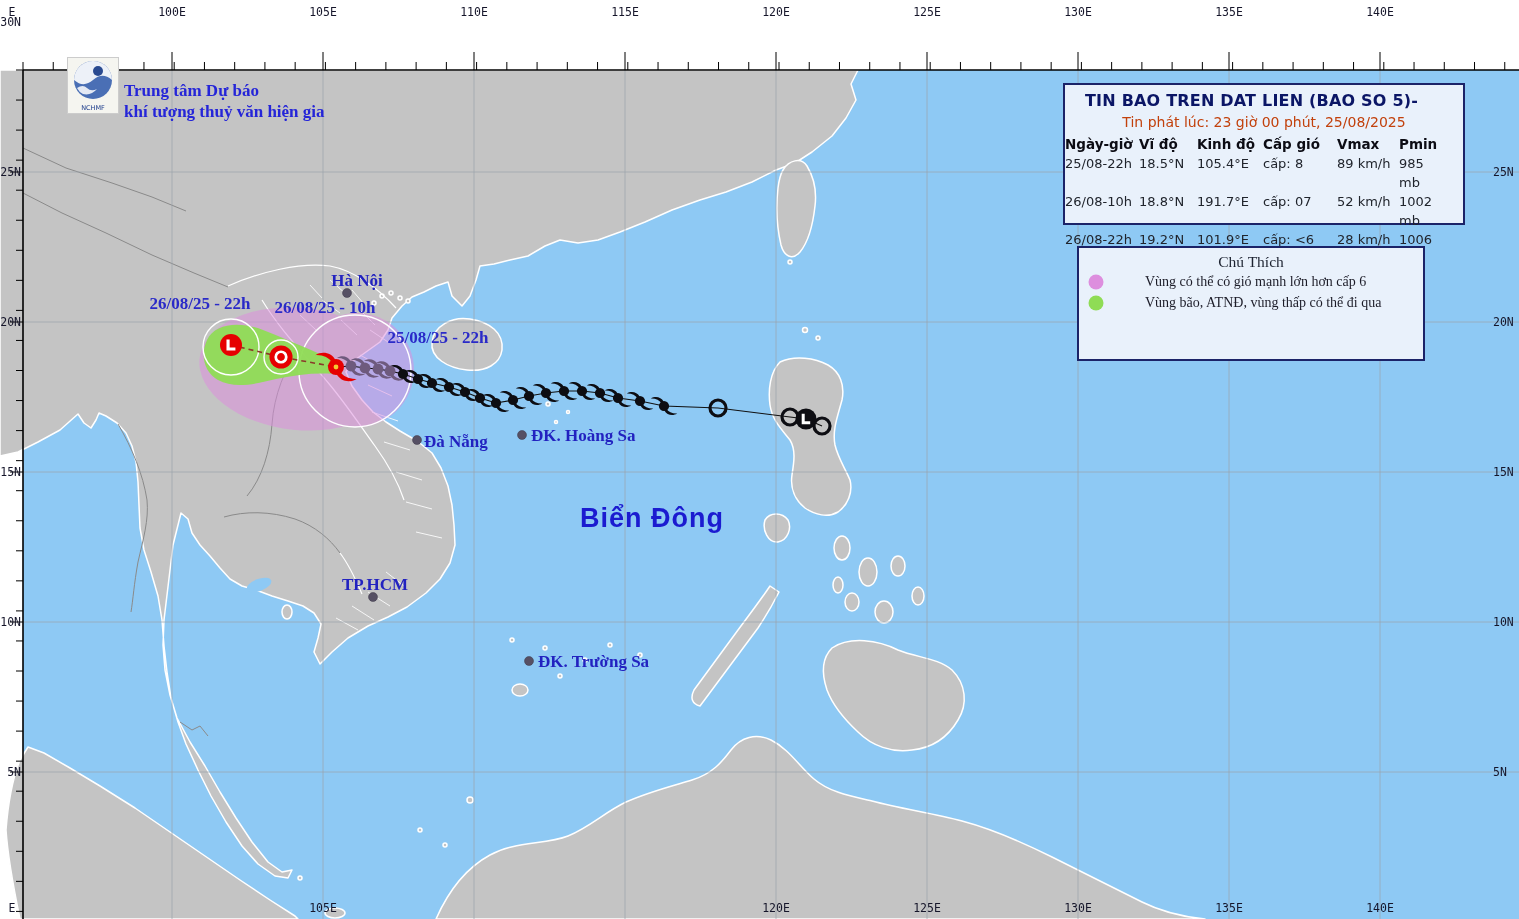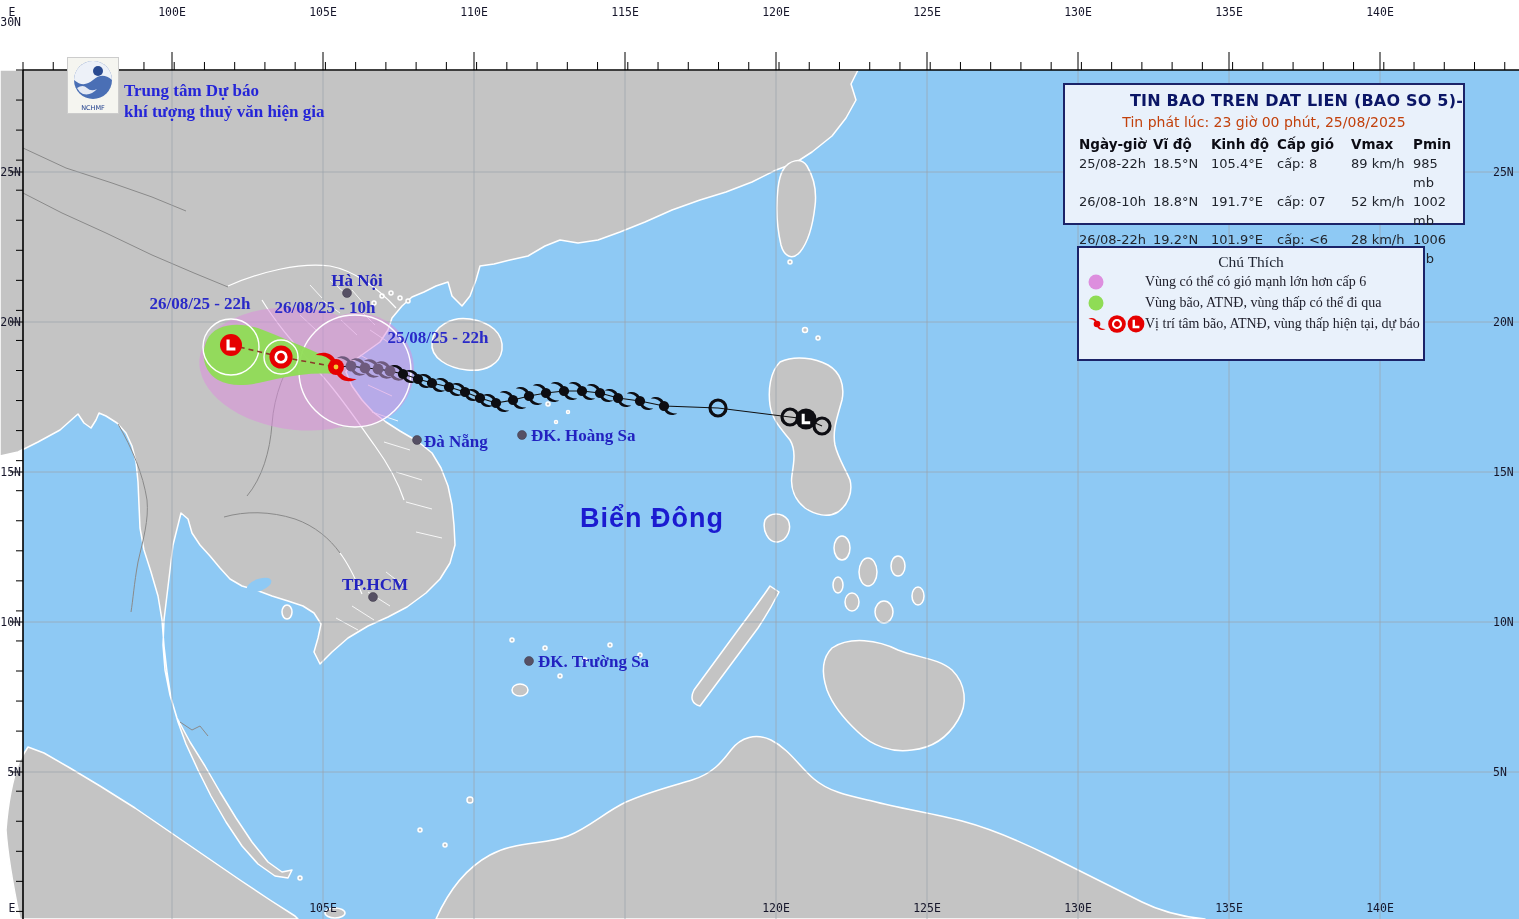--- a/index.html
+++ b/index.html
@@ -6,23 +6,23 @@
     font-family:"DejaVu Sans",sans-serif;}
   #app{position:relative;width:1519px;height:919px;background:#ffffff;}
   #map-svg{position:absolute;left:0;top:0;}
   .axis-txt{font-family:"DejaVu Sans Mono",monospace;font-size:11.5px;fill:#15152a;}
   .city-txt{font-family:"Liberation Serif",serif;font-weight:bold;font-size:17px;fill:#2222c0;}
   .date-txt{font-family:"Liberation Serif",serif;font-weight:bold;font-size:17px;fill:#2a2ac8;}
   .sea-txt{font-family:"Liberation Sans",sans-serif;font-weight:800;font-size:27px;fill:#1b1bd0;letter-spacing:1px;}
   .overlay-box{position:absolute;background:#e9f1fb;border:2px solid #1b2368;box-sizing:border-box;}
   #info-box{left:1063px;top:83px;width:402px;height:142px;}
   #info-title{font-family:"DejaVu Sans",sans-serif;font-weight:bold;font-size:16px;color:#0b1666;
-    text-align:right;margin-top:6px;letter-spacing:.2px;}
+    text-align:left;margin-top:6px;letter-spacing:.2px;padding-left:20px;}
   #info-issued{font-size:14px;color:#c2410c;text-align:center;margin-top:4px;}
-  #storm-table{margin-top:5px;padding-left:14px;}
+  #storm-table{margin-top:5px;padding-left:0;}
   .trow{display:flex;line-height:19px;font-size:13px;color:#20242c;}
   .trow.head{font-weight:bold;font-size:13.5px;color:#0c0c14;}
   .tc0{width:74px}.tc1{width:58px}.tc2{width:66px}.tc3{width:74px}.tc4{width:62px}.tc5{width:36px}
   #legend-box{left:1077px;top:246px;width:348px;height:115px;font-family:"Liberation Serif",serif;}
   #legend-title{font-size:15.5px;color:#1c2230;text-align:center;margin-top:5px;}
   .lrow{display:flex;align-items:center;height:21px;}
   .licons{width:66px;display:flex;align-items:center;padding-left:9px;box-sizing:border-box;}
   .ltext{font-size:14px;color:#1c1c28;white-space:nowrap;}
   #logo{position:absolute;left:67px;top:57px;width:52px;height:57px;background:#f5f5f0;
     border:1px solid #ccc;box-sizing:border-box;text-align:center;}
@@ -385,25 +385,15 @@
     <span class="ltext">Vùng có thể có gió mạnh lớn hơn cấp 6</span>
   </div>
   <div class="lrow">
     <span class="licons">
           <svg width="16" height="16">
             <circle cx="8" cy="8" r="7.5" fill="#8fdc55"></circle>
           </svg>
         </span>
     <span class="ltext">Vùng bão, ATNĐ, vùng thấp có thể đi qua</span>
   </div>
-  <div class="lrow">
-    <span class="licons">
-          <svg width="58" height="20">
-      <use href="#sym-ty" transform="translate(9,10) scale(0.52)" fill="#e60000"></use>
-      <use href="#sym-odisc" transform="translate(29,10) scale(0.8)" fill="#e60000"></use>
-      <use href="#sym-ldisc" transform="translate(48,10) scale(0.8)" fill="#e60000"></use>
-    </svg>
-        </span>
-    <span class="ltext">Vị trí tâm bão, ATNĐ, vùng thấp hiện tại, dự báo</span>
-  </div>
 </div>
 
 </div>
 
 </body></html>

